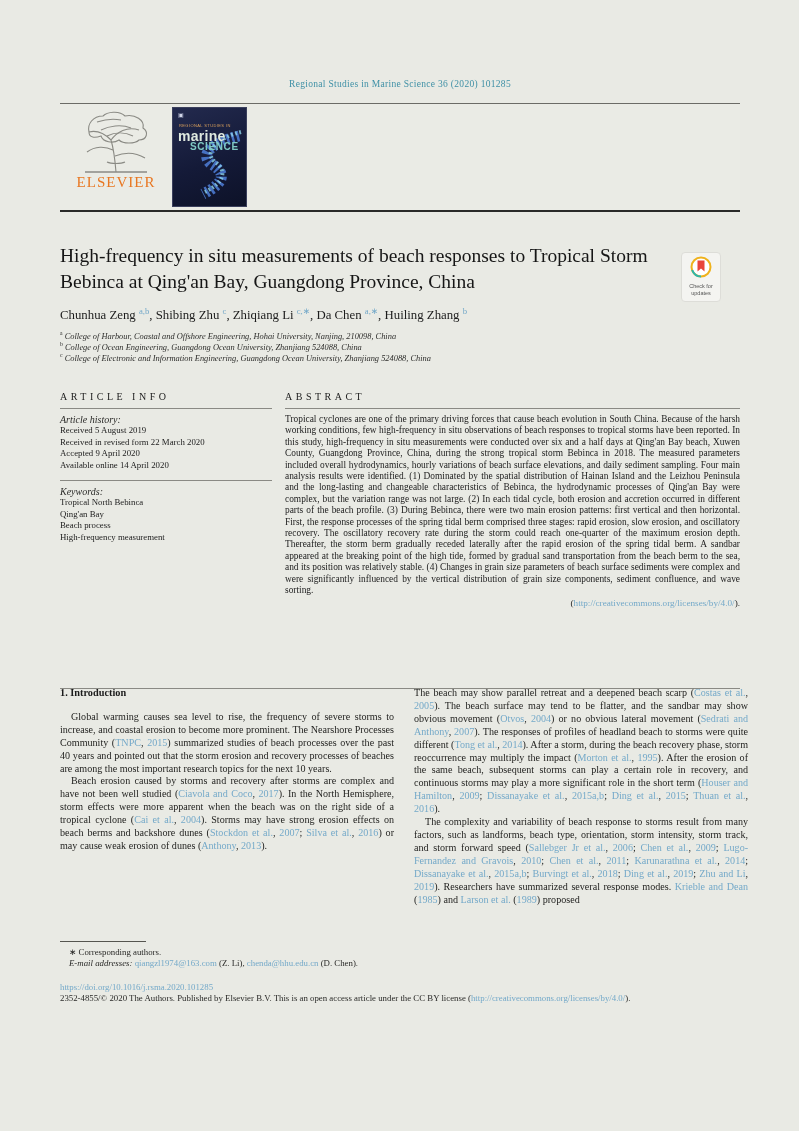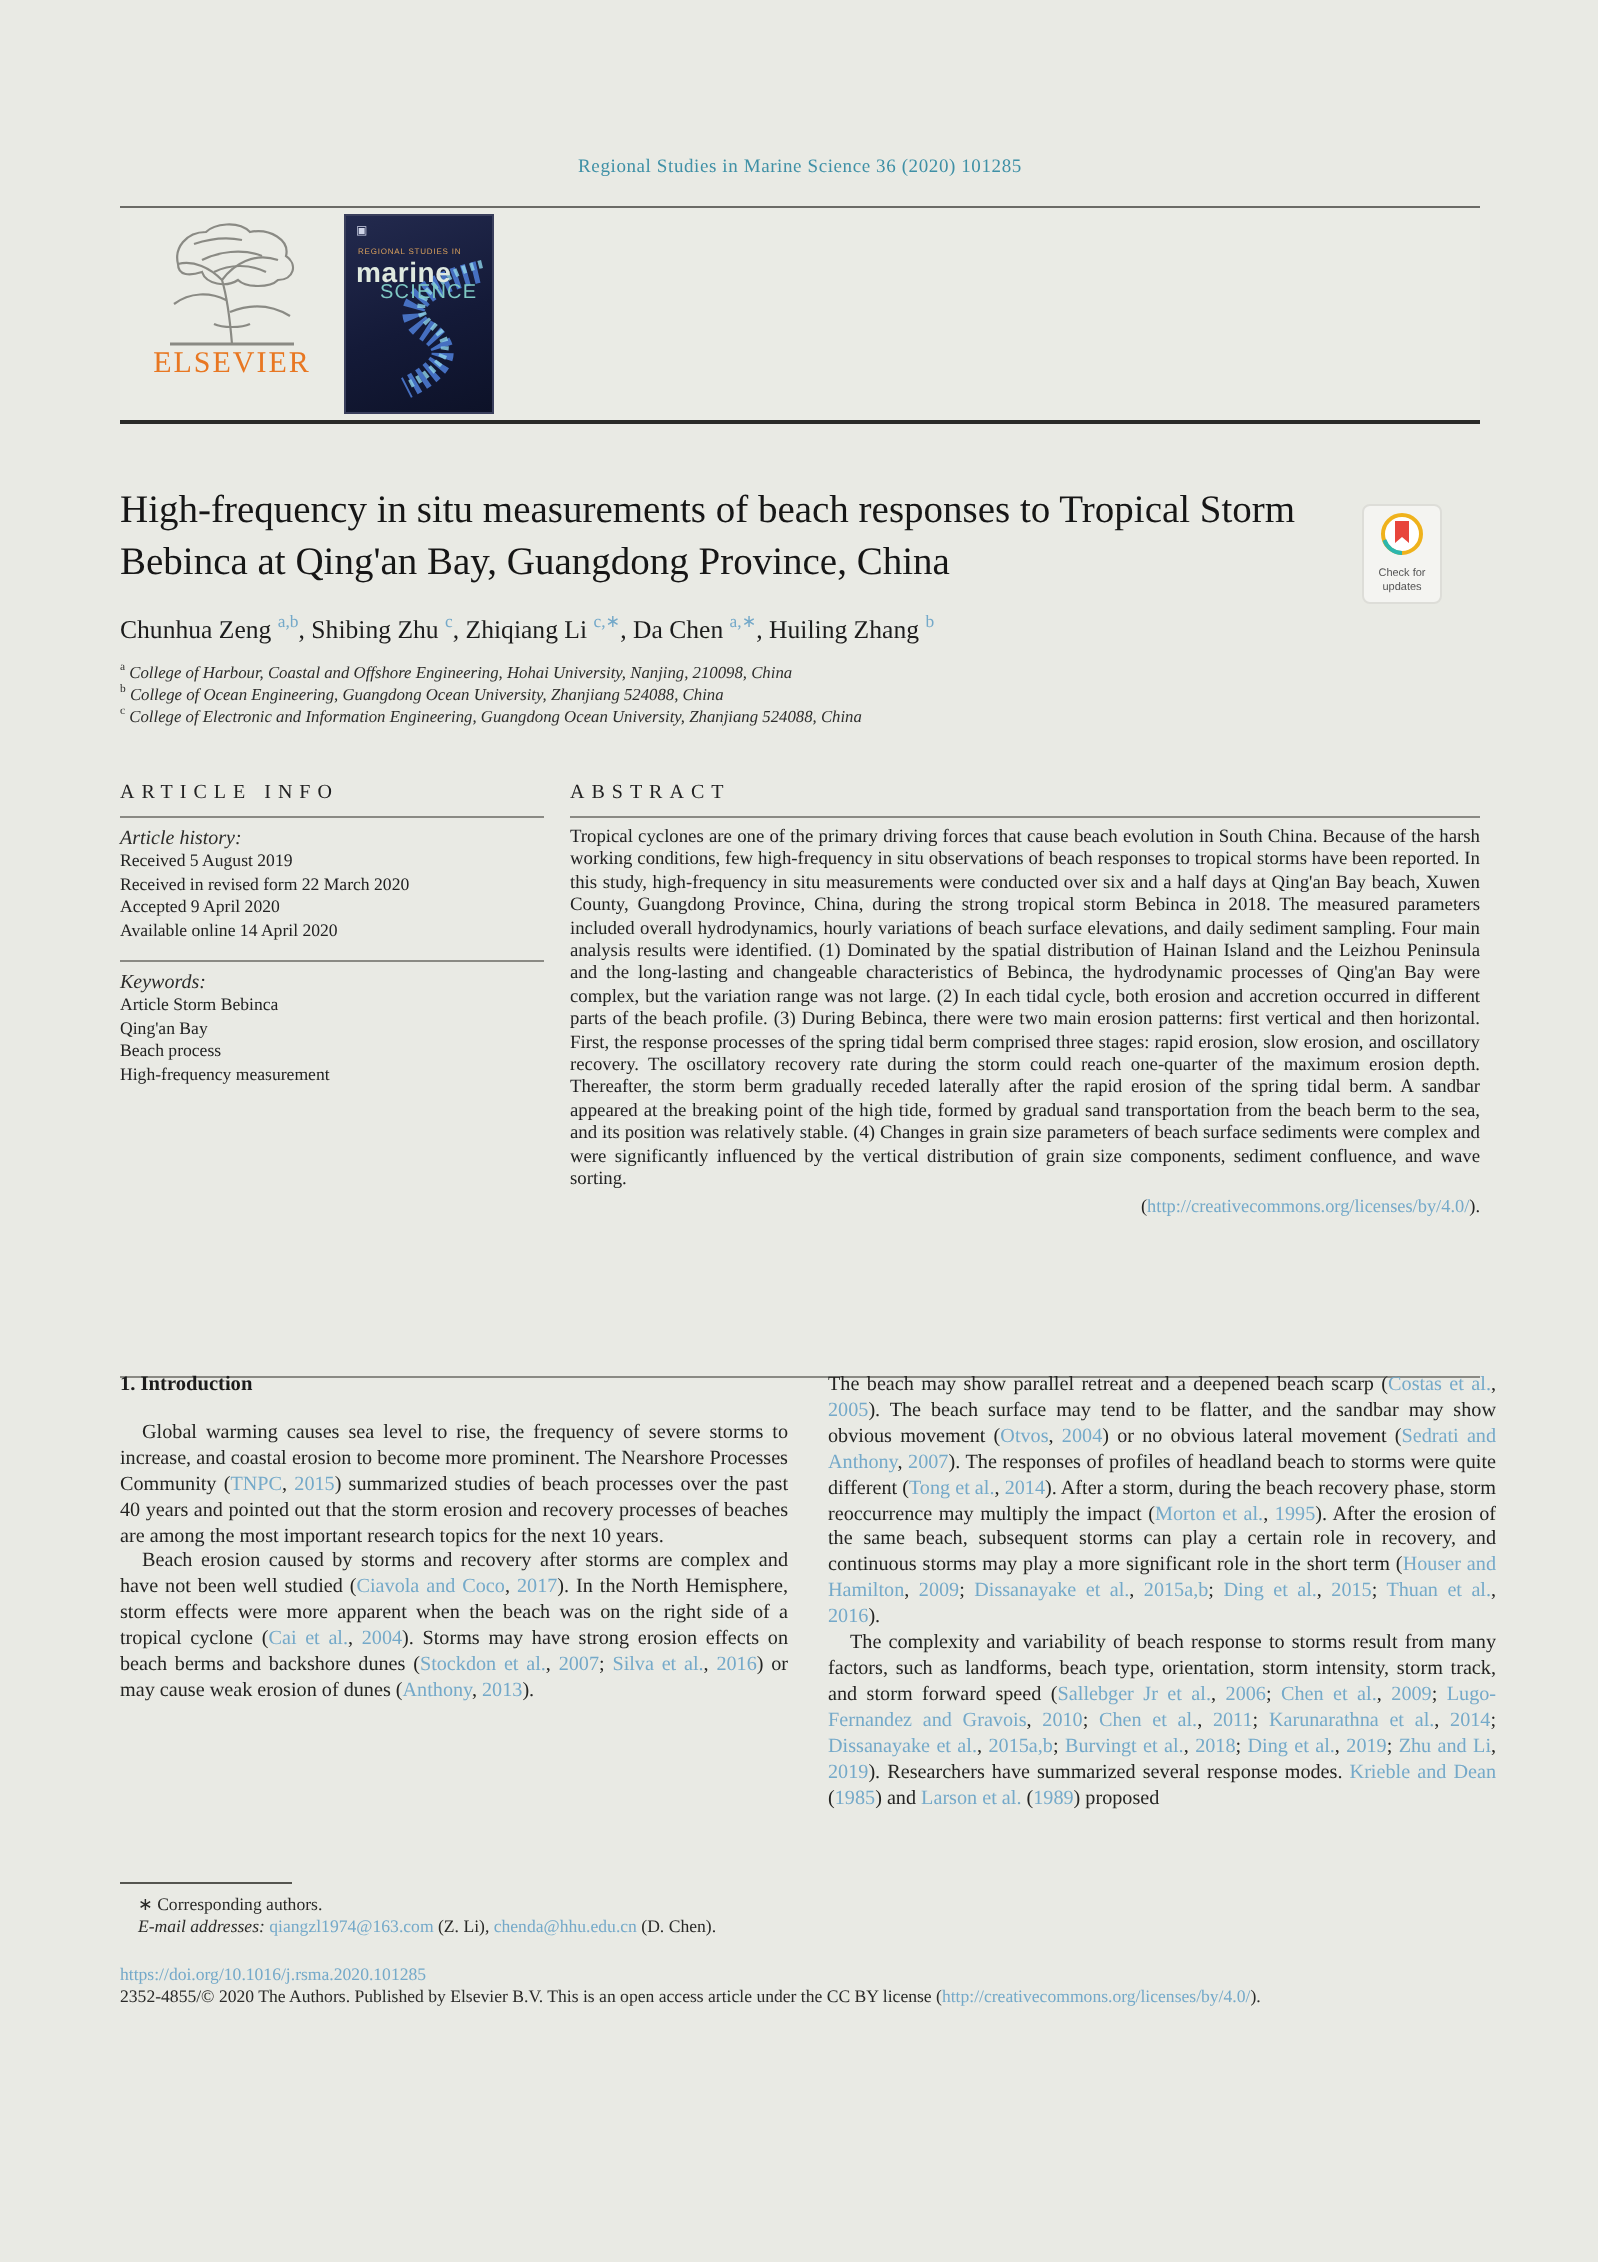--- a/index.html
+++ b/index.html
@@ -16,21 +16,21 @@
   .logo-box{width:112px;padding-top:6px;text-align:center;}
   .logo-box svg{display:block;margin:0 auto;}
   .els-word{font-family:"Liberation Serif",serif;font-size:15px;letter-spacing:1px;color:#e87722;margin-top:-2px;}
   .mast-center{flex:1;text-align:center;padding-top:12px;}
   .contents-line{font-family:"Liberation Sans",sans-serif;font-size:9.5px;color:#3a3a38;}
   .journal-title{font-size:18px;color:#151515;margin-top:13px;}
   .homepage-line{font-family:"Liberation Sans",sans-serif;font-size:9.5px;color:#3a3a38;margin-top:16px;}
   .cover{width:73px;height:98px;margin-top:3px;background:linear-gradient(160deg,#232a4e 0%,#141a38 55%,#0d1228 100%);position:relative;overflow:hidden;border:1px solid #3a3f5c;}
   .cover-kicker{position:absolute;top:15px;left:6px;font-family:"Liberation Sans",sans-serif;font-size:4px;letter-spacing:.4px;color:#d9a05c;}
   .cover-marine{position:absolute;top:20px;left:5px;font-family:"Liberation Sans",sans-serif;font-size:14px;font-weight:bold;color:#dfe9df;letter-spacing:.3px;}
-  .cover-science{position:absolute;top:33px;left:17px;font-family:"Liberation Sans",sans-serif;font-size:10px;font-weight:normal;color:#7fc9c4;letter-spacing:.6px;}
+  .cover-science{position:absolute;top:33px;left:17px;font-family:"Liberation Sans",sans-serif;font-size:10px;font-weight:bold;color:#7fc9c4;letter-spacing:.6px;}
   .cover-mark{position:absolute;top:3px;left:5px;font-size:6px;color:#cfd4e8;}
   .cover svg{position:absolute;top:0;left:0;}
 
   .article-title{position:absolute;top:243px;left:60px;width:600px;font-size:19.5px;line-height:26px;color:#161616;}
   .badge{position:absolute;top:252px;left:681px;width:40px;height:50px;background:#f4f4f1;border:1px solid #ddddd8;border-radius:4px;text-align:center;padding-top:3px;box-sizing:border-box;}
   .badge-label{font-family:"Liberation Sans",sans-serif;font-size:5.5px;color:#555;line-height:6.5px;margin-top:1px;}
   .authors{position:absolute;top:308px;left:60px;width:640px;font-size:12.8px;color:#1c1c1c;}
   .affils{position:absolute;top:331px;left:60px;width:620px;font-size:8.4px;font-style:italic;line-height:11px;color:#2c2c2a;}
   .affils sup{font-style:normal;}
 
@@ -124,21 +124,21 @@
     <div class="info-col">
       <div class="sec-head">ARTICLE INFO</div>
       <div class="rule"></div>
       <div class="info-label">Article history:</div>
       <div class="info-line">Received 5 August 2019</div>
       <div class="info-line">Received in revised form 22 March 2020</div>
       <div class="info-line">Accepted 9 April 2020</div>
       <div class="info-line">Available online 14 April 2020</div>
       <div class="rule" style="margin-top:9px;"></div>
       <div class="info-label">Keywords:</div>
-      <div class="info-line">Article Storm Bebinca</div>
+      <div class="info-line">Tropical North Bebinca</div>
       <div class="info-line">Qing'an Bay</div>
       <div class="info-line">Beach process</div>
       <div class="info-line">High-frequency measurement</div>
     </div>
     <div class="abs-col">
       <div class="sec-head">ABSTRACT</div>
       <div class="rule"></div>
       <div class="abs-text">Tropical cyclones are one of the primary driving forces that cause beach evolution in South China. Because of the harsh working conditions, few high-frequency in situ observations of beach responses to tropical storms have been reported. In this study, high-frequency in situ measurements were conducted over six and a half days at Qing'an Bay beach, Xuwen County, Guangdong Province, China, during the strong tropical storm Bebinca in 2018. The measured parameters included overall hydrodynamics, hourly variations of beach surface elevations, and daily sediment sampling. Four main analysis results were identified. (1) Dominated by the spatial distribution of Hainan Island and the Leizhou Peninsula and the long-lasting and changeable characteristics of Bebinca, the hydrodynamic processes of Qing'an Bay were complex, but the variation range was not large. (2) In each tidal cycle, both erosion and accretion occurred in different parts of the beach profile. (3) During Bebinca, there were two main erosion patterns: first vertical and then horizontal. First, the response processes of the spring tidal berm comprised three stages: rapid erosion, slow erosion, and oscillatory recovery. The oscillatory recovery rate during the storm could reach one-quarter of the maximum erosion depth. Thereafter, the storm berm gradually receded laterally after the rapid erosion of the spring tidal berm. A sandbar appeared at the breaking point of the high tide, formed by gradual sand transportation from the beach berm to the sea, and its position was relatively stable. (4) Changes in grain size parameters of beach surface sediments were complex and were significantly influenced by the vertical distribution of grain size components, sediment confluence, and wave sorting.</div>
       <div class="abs-copy"><span>(</span><span class="lnk">http://creativecommons.org/licenses/by/4.0/</span><span>).</span></div>
     </div>

